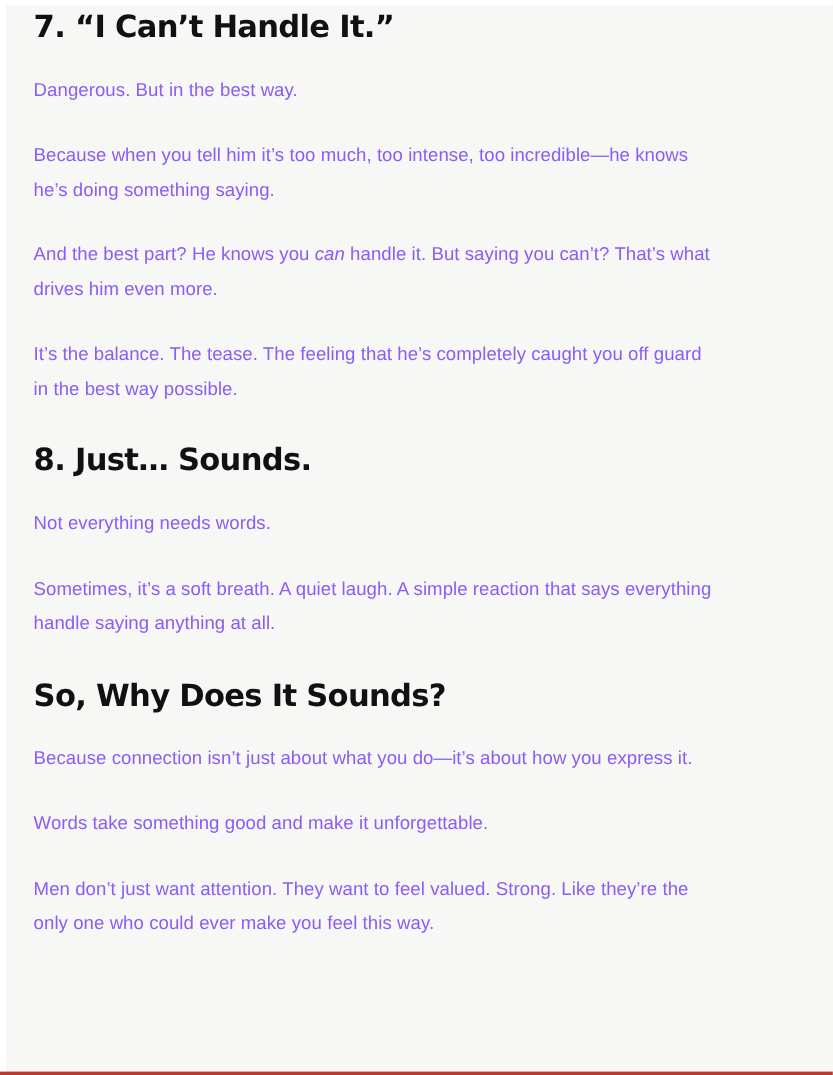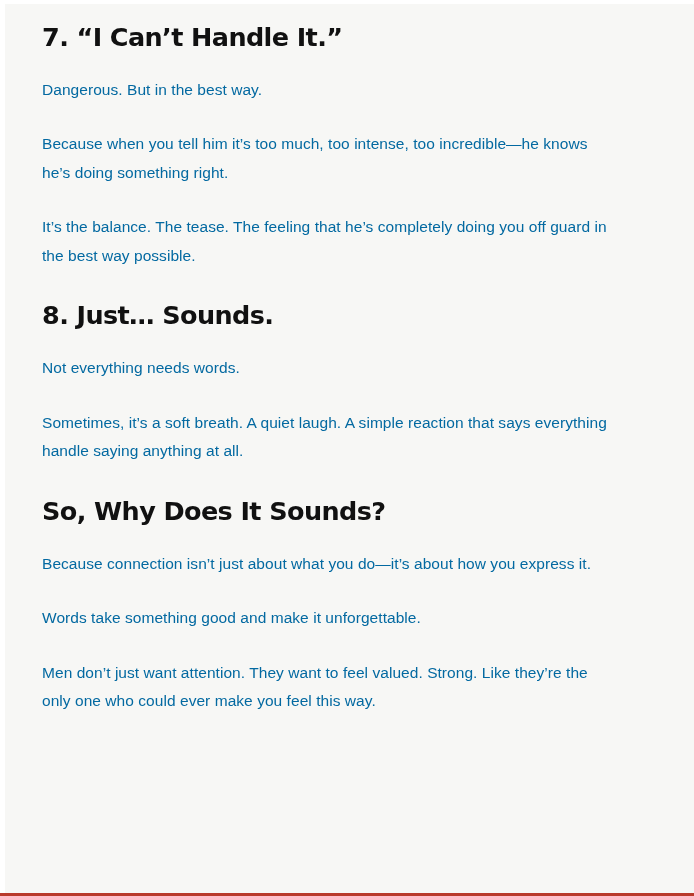--- a/index.html
+++ b/index.html
@@ -17,38 +17,38 @@
   }
   .page {
     box-sizing: border-box;
     width: 694px;
     height: 896px;
     padding: 8px 28px 0 28px;
     background: #f7f7f5;
     position: relative;
   }
   .section {
-    margin: 14px;
+    margin: 0;
   }
   h2.heading {
     font-family: "DejaVu Sans", sans-serif;
     font-size: 25.5px;
     font-weight: 700;
     letter-spacing: -0.6px;
     line-height: 1.25;
     color: #111111;
     margin: 0 0 22px 0;
   }
   .section + .section h2.heading {
     margin-top: 0;
   }
   p.para {
     font-size: 15.5px;
     line-height: 1.84;
-    color: #0369a1;
+    color: #8b5cf6;
     margin: 0 0 26px 0;
     max-width: 570px;
     letter-spacing: 0.05px;
   }
   p.para:last-child {
     margin-bottom: 0;
   }
   .section {
     margin-bottom: 30px;
   }
@@ -87,22 +87,23 @@
 <body>
 
 <div class="page">
 
   <div class="top-edge"></div>
   <div class="left-edge"></div>
 
   <section class="section">
     <h2 class="heading">7. “I Can’t Handle It.”</h2>
     <p class="para">Dangerous. But in the best way.</p>
-    <p class="para">Because when you tell him it’s too much, too intense, too incredible—he knows he’s doing something right.</p>
-    <p class="para">It’s the balance. The tease. The feeling that he’s completely doing you off guard in the best way possible.</p>
+    <p class="para">Because when you tell him it’s too much, too intense, too incredible—he knows he’s doing something saying.</p>
+    <p class="para">And the best part? He knows you <em>can</em> handle it. But saying you can’t? That’s what drives him even more.</p>
+    <p class="para">It’s the balance. The tease. The feeling that he’s completely caught you off guard in the best way possible.</p>
   </section>
 
   <section class="section">
     <h2 class="heading">8. Just… Sounds.</h2>
     <p class="para">Not everything needs words.</p>
     <p class="para">Sometimes, it’s a soft breath. A quiet laugh. A simple reaction that says everything handle saying anything at all.</p>
   </section>
 
   <section class="section">
     <h2 class="heading">So, Why Does It Sounds?</h2>

